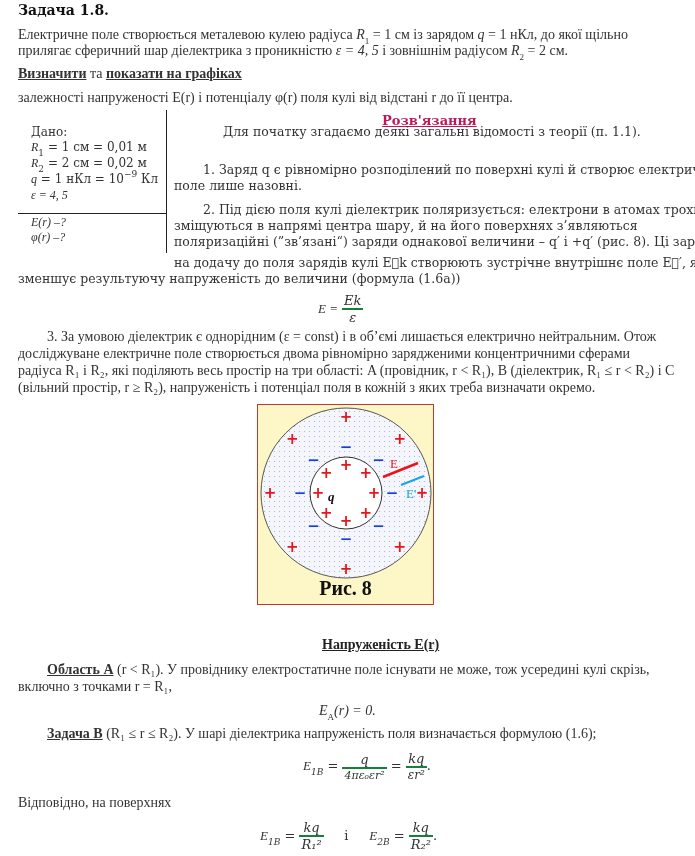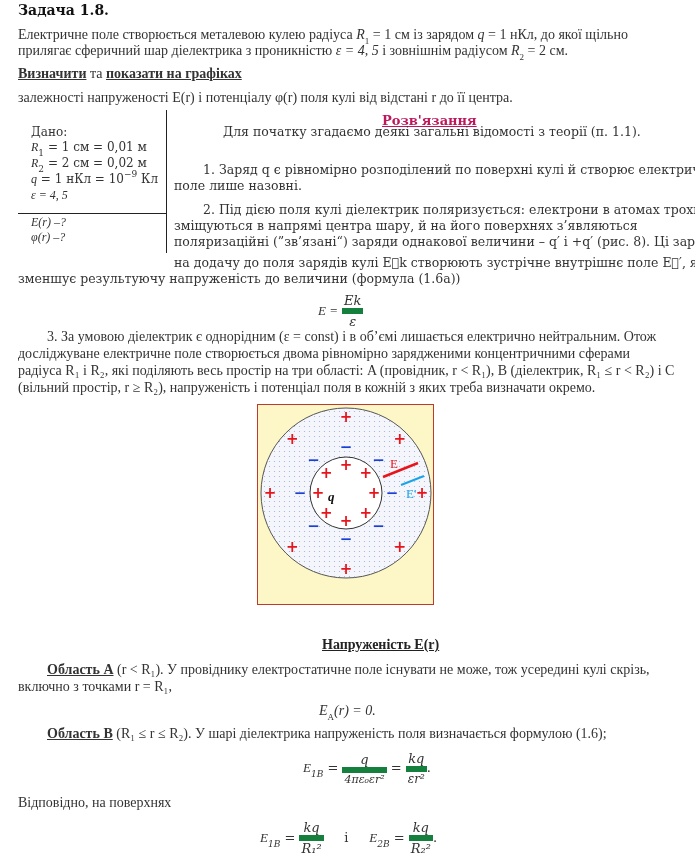--- a/index.html
+++ b/index.html
@@ -9,21 +9,21 @@
   .title { font-weight: bold; font-size: 14px; color: #111; }
   .narrow { font-family: "Liberation Serif", serif; font-size: 14px; color:#333; }
   .serif { font-family: "DejaVu Serif", serif; font-size: 12.5px; color:#333; }
   .bold { font-weight: bold; text-decoration: underline; }
   i.m { font-style: italic; font-family: "Liberation Serif", serif; }
   .sub { font-size: 9px; position: relative; top: 5px; }
   .sup { font-size: 9px; position: relative; top: -6px; }
   .vline { position: absolute; left: 166px; top: 110px; width: 1px; height: 143px; background: #222; }
   .hline { position: absolute; left: 18px; top: 213px; width: 148px; height: 1px; background: #222; }
   .frac { display: inline-block; vertical-align: middle; text-align: center; }
-  .frac .num { display: block; border-bottom: 6px solid #15803d; padding: 0 2px; }
+  .frac .num { display: block; border-bottom: 2px solid #15803d; padding: 0 2px; }
   .frac .den { display: block; padding: 0 2px; }
   .figure { position: absolute; left: 257px; top: 404px; width: 177px; height: 201px;
             background: #fdf7c8; border: 1px solid #c0392b; box-sizing: border-box; }
   .fig-caption { position: absolute; left: 0; width: 100%; bottom: 4px; text-align: center;
                  font-family: "Liberation Serif", serif; font-weight: bold; font-size: 20px; color:#111; }
 </style>
 </head>
 <body>
 
 <div class="abs title" style="left:18px; top:2px;">Задача 1.8.</div>
@@ -113,32 +113,33 @@
         <text x="55.473088065418814" y="125.5269119345812" text-anchor="middle" font-family="DejaVu Sans, sans-serif" font-weight="bold" font-size="15" fill="#1a3fd6">−</text>
         <text x="42" y="93" text-anchor="middle" font-family="DejaVu Sans, sans-serif" font-weight="bold" font-size="15" fill="#1a3fd6">−</text>
         <text x="55.47308806541881" y="60.473088065418814" text-anchor="middle" font-family="DejaVu Sans, sans-serif" font-weight="bold" font-size="15" fill="#1a3fd6">−</text>
       </g>
     <line x1="125" y1="72" x2="160" y2="58" stroke="#e8141c" stroke-width="2.5"></line>
     <line x1="143" y1="80" x2="166" y2="71" stroke="#1aa3e8" stroke-width="2"></line>
     <text x="132" y="63" font-family="Liberation Serif, serif" font-size="13" fill="#e8141c">E</text>
     <text x="148" y="93" font-family="Liberation Serif, serif" font-size="13" fill="#1aa3e8">E'</text>
     <text x="70" y="96" font-family="Liberation Serif, serif" font-size="13" font-weight="bold" font-style="italic" fill="#111">q</text>
   </svg>
+  <div class="fig-caption">Рис. 8</div>
 </div>
 
 <div class="abs narrow bold" style="left:286px; top:637px; font-size:14px; color:#222;margin-left:36px;">Напруженість E(r)</div>
 <div class="abs narrow" style="left:47px; top:662px;">
   <span class="bold">Область A</span><span> (r &lt; R₁). У провіднику електростатичне поле існувати не може, тож усередині кулі скрізь,</span>
 </div>
 <div class="abs narrow" style="left:18px; top:679px;">включно з точками r = R₁,</div>
 <div class="abs narrow" style="left:319px; top:703px;">
   <i class="m">E</i><span class="sub">A</span><i class="m">(r) = 0.</i>
 </div>
 <div class="abs narrow" style="left:47px; top:726px;">
-  <span class="bold">Область B</span><span> (R₁ ≤ r ≤ R₂). У шарі діелектрика напруженість поля визначається формулою (1.6);</span>
+  <span class="bold">Задача B</span><span> (R₁ ≤ r ≤ R₂). У шарі діелектрика напруженість поля визначається формулою (1.6);</span>
 </div>
 
 <div class="abs serif" style="left:291px; top:751px; font-size:13px;margin-left:12px;">
   <i class="m">E</i><span class="sub" style="font-style:italic;">1B</span> =
   <span class="frac"><span class="num" style="font-style:italic;">q</span><span class="den" style="font-style:italic; font-size:11px;">4πε₀εr²</span></span> =
   <span class="frac"><span class="num" style="font-style:italic;">kq</span><span class="den" style="font-style:italic; font-size:12px;">εr²</span></span>.
 </div>
 
 <div class="abs narrow" style="left:18px; top:795px;">Відповідно, на поверхнях</div>
 

